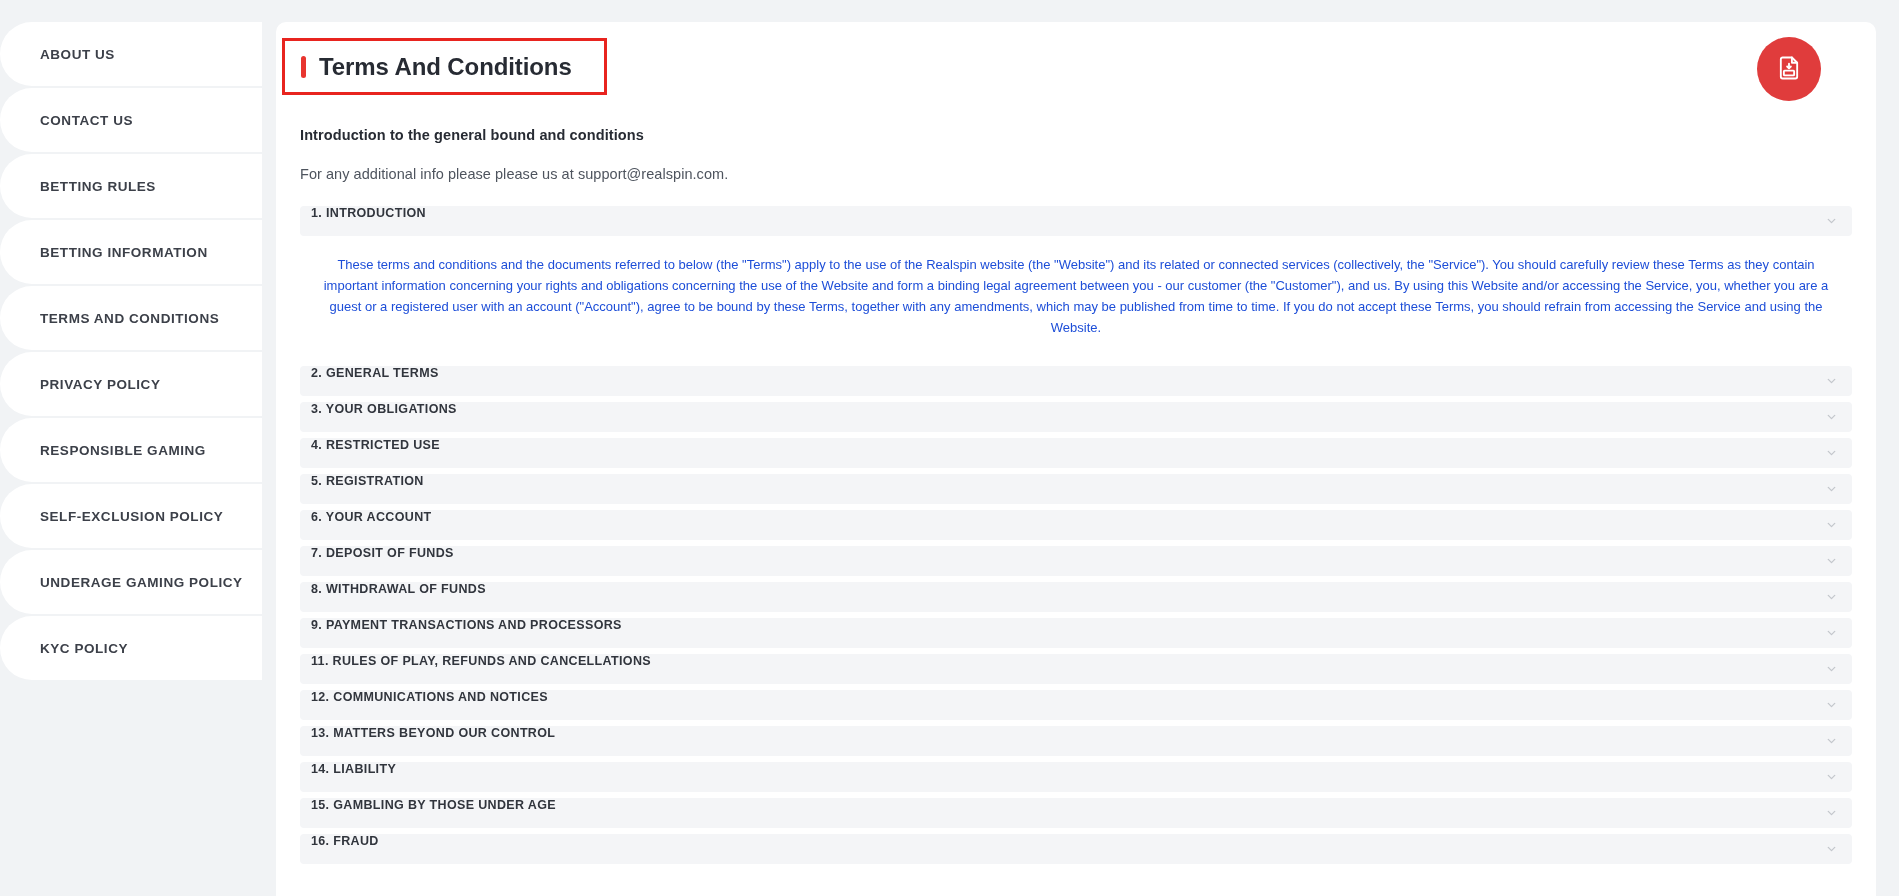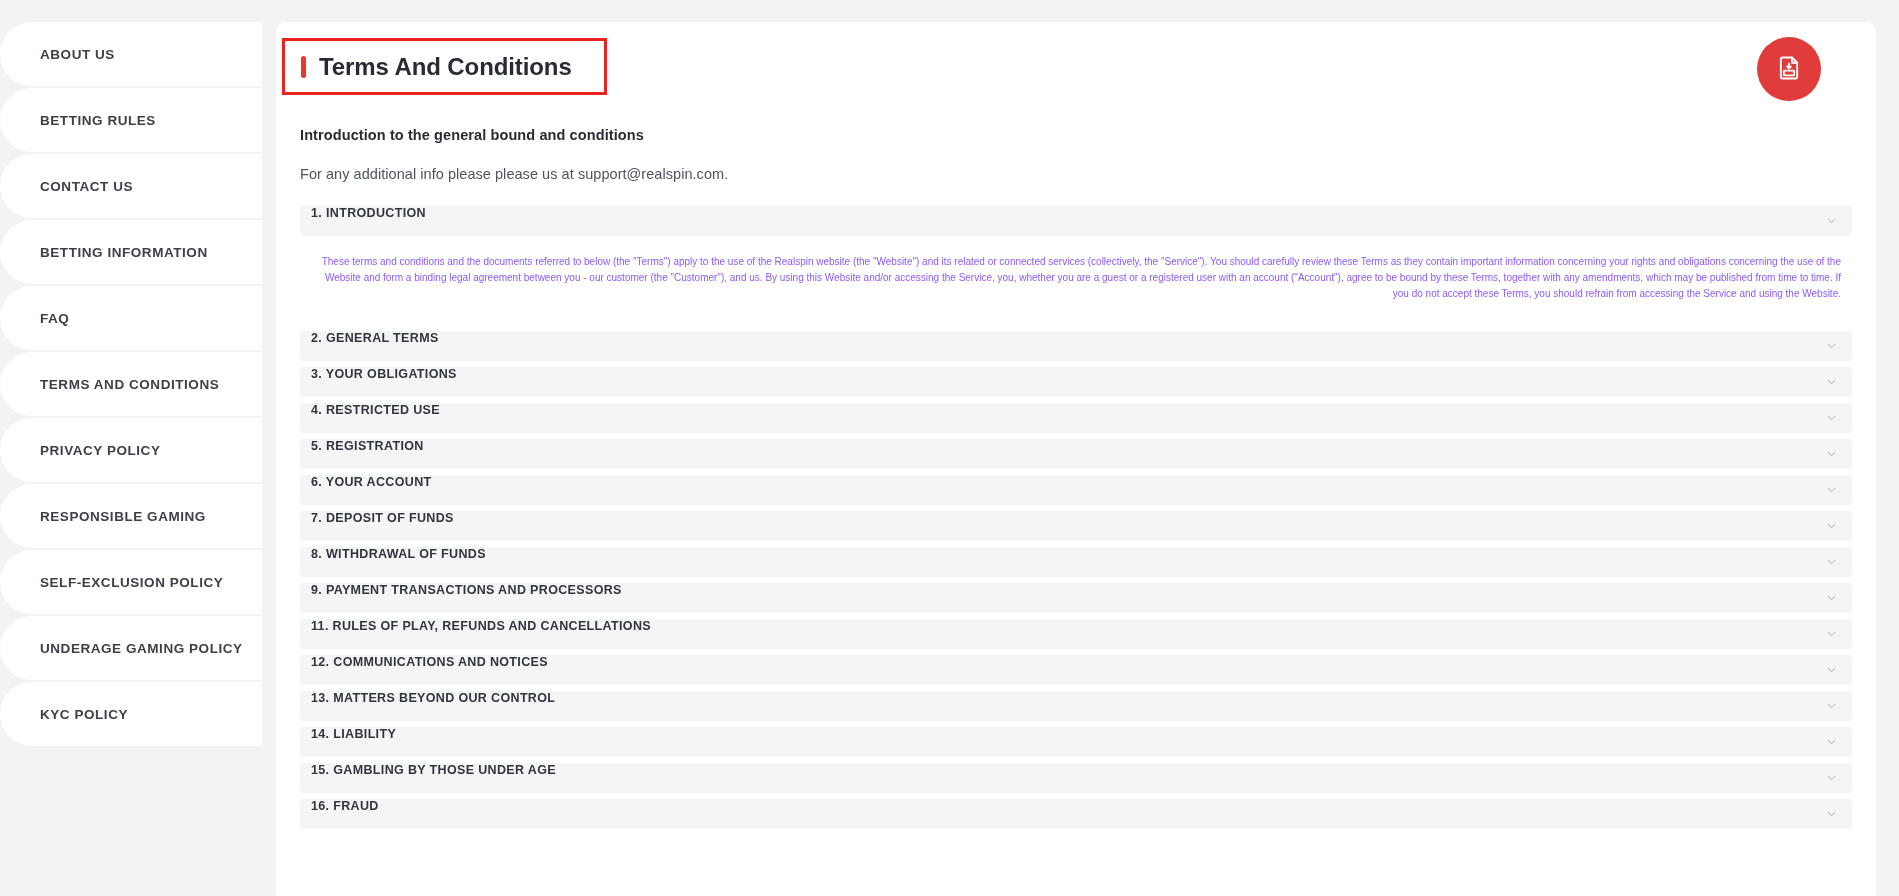--- a/index.html
+++ b/index.html
@@ -158,46 +158,43 @@
     position: absolute;
     right: 14px;
     top: 50%;
     transform: translateY(-50%);
     width: 13px;
     height: 13px;
   }
 
   .acc-body {
     padding: 18px 11px 22px 11px;
-    font-size: 10px;
+    font-size: 13px;
     line-height: 1.62;
-    color: #8b5cf6;
-    text-align: right;
+    color: #1d4ed8;
+    text-align: center;
   }
 </style>
 </head>
 <body>
 
 <div class="page">
 
   <nav class="sidebar" id="sidebar">
       <div class="side-item">
         <span class="side-item-label">ABOUT US</span>
       </div>
       <div class="side-item">
+        <span class="side-item-label">CONTACT US</span>
+      </div>
+      <div class="side-item">
         <span class="side-item-label">BETTING RULES</span>
       </div>
       <div class="side-item">
-        <span class="side-item-label">CONTACT US</span>
-      </div>
-      <div class="side-item">
         <span class="side-item-label">BETTING INFORMATION</span>
-      </div>
-      <div class="side-item">
-        <span class="side-item-label">FAQ</span>
       </div>
       <div class="side-item">
         <span class="side-item-label">TERMS AND CONDITIONS</span>
       </div>
       <div class="side-item">
         <span class="side-item-label">PRIVACY POLICY</span>
       </div>
       <div class="side-item">
         <span class="side-item-label">RESPONSIBLE GAMING</span>
       </div>

